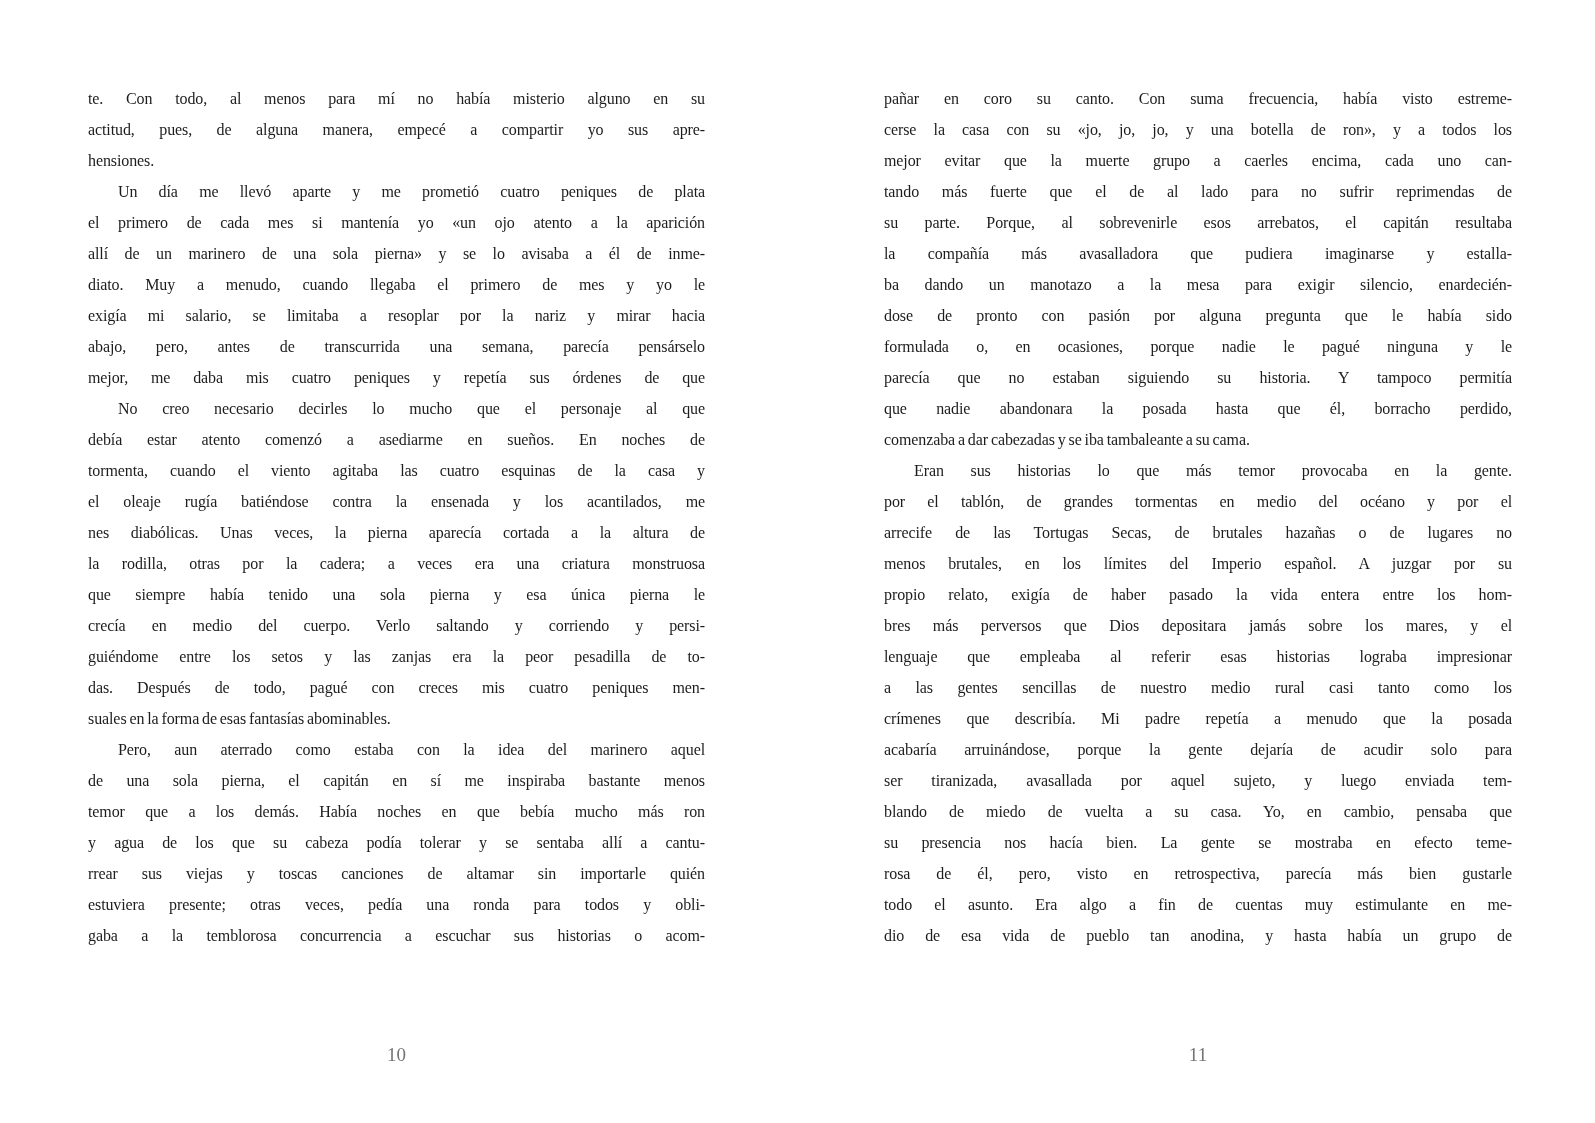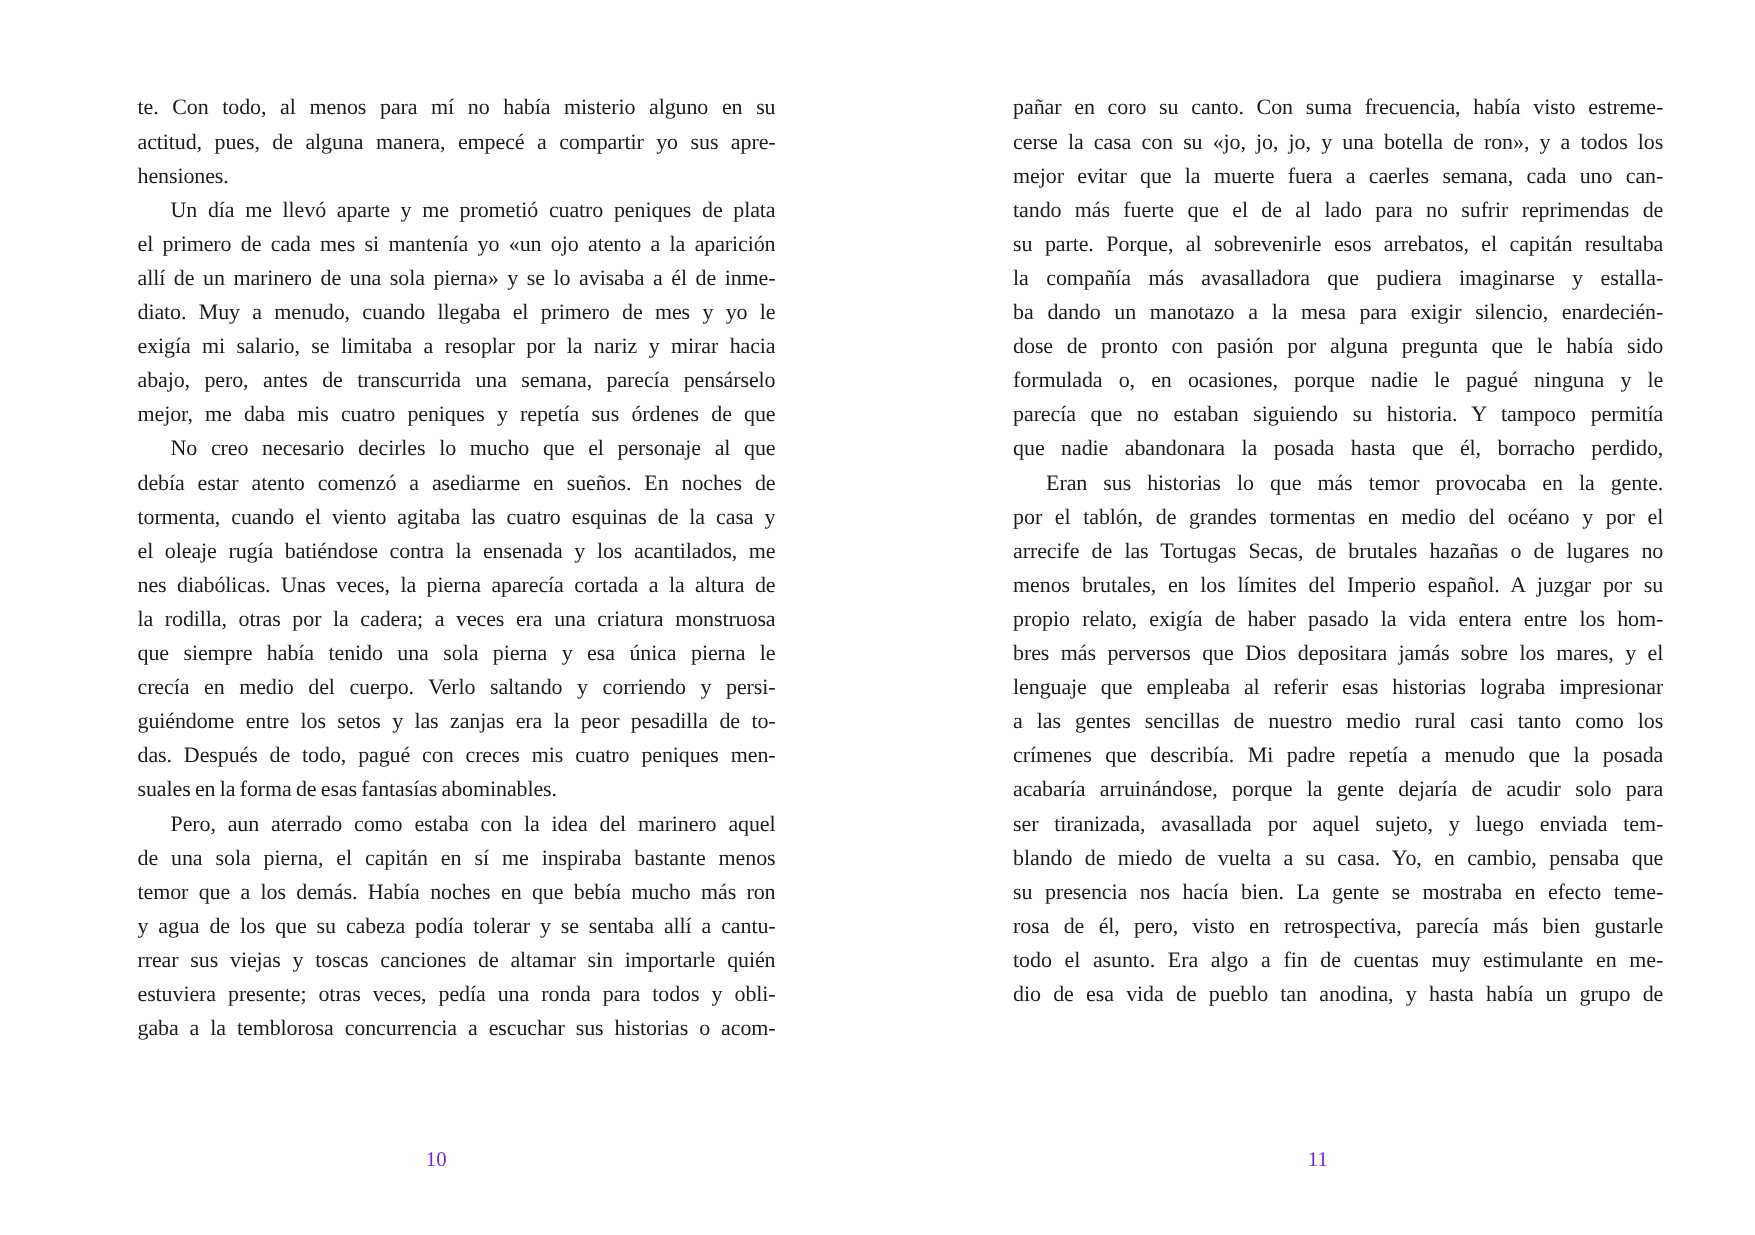--- a/index.html
+++ b/index.html
@@ -23,47 +23,46 @@
   }
   .page.left  { left: 88px;  width: 617px; }
   .page.right { left: 884px; width: 628px; text-decoration: underline; }
   .text-block {
     position: absolute;
     top: 83px;
     left: 0;
     right: 0;
   }
   .line {
-    font-size: 20px;
+    font-size: 16px;
     line-height: 31px;
     height: 31px;
     overflow: hidden;
     letter-spacing: -0.1px;
     word-spacing: -1px;
     text-align: justify;
     text-align-last: justify;
     -moz-text-align-last: justify;
     white-space: normal;
-    margin-left: 37px;
   }
   .line.indent { text-indent: 30px; }
   .line.end {
     text-align: center;
     text-align-last: left;
     -moz-text-align-last: left;
   }
   .page-number {
     position: absolute;
     top: 1044px;
     left: 0;
     right: 0;
     text-align: center;
     font-size: 19px;
     line-height: 22px;
-    color: #6d28d9;
+    color: #737373;
   }
 </style>
 </head>
 <body>
 
 <div class="spread">
 
   <section class="page left">
     <div class="text-block">
         <div class="line">te. Con todo, al menos para mí no había misterio alguno en su</div>
@@ -95,29 +94,30 @@
         <div class="line">estuviera presente; otras veces, pedía una ronda para todos y obli-</div>
         <div class="line">gaba a la temblorosa concurrencia a escuchar sus historias o acom-</div>
       </div>
     <div class="page-number">10</div>
   </section>
 
   <section class="page right">
     <div class="text-block">
         <div class="line">pañar en coro su canto. Con suma frecuencia, había visto estreme-</div>
         <div class="line">cerse la casa con su «jo, jo, jo, y una botella de ron», y a todos los</div>
-        <div class="line">mejor evitar que la muerte fuera a caerles semana, cada uno can-</div>
+        <div class="line">mejor evitar que la muerte grupo a caerles encima, cada uno can-</div>
         <div class="line">tando más fuerte que el de al lado para no sufrir reprimendas de</div>
         <div class="line">su parte. Porque, al sobrevenirle esos arrebatos, el capitán resultaba</div>
         <div class="line">la compañía más avasalladora que pudiera imaginarse y estalla-</div>
         <div class="line">ba dando un manotazo a la mesa para exigir silencio, enardecién-</div>
         <div class="line">dose de pronto con pasión por alguna pregunta que le había sido</div>
         <div class="line">formulada o, en ocasiones, porque nadie le pagué ninguna y le</div>
         <div class="line">parecía que no estaban siguiendo su historia. Y tampoco permitía</div>
         <div class="line">que nadie abandonara la posada hasta que él, borracho perdido,</div>
+        <div class="line end">comenzaba a dar cabezadas y se iba tambaleante a su cama.</div>
         <div class="line indent">Eran sus historias lo que más temor provocaba en la gente.</div>
         <div class="line">por el tablón, de grandes tormentas en medio del océano y por el</div>
         <div class="line">arrecife de las Tortugas Secas, de brutales hazañas o de lugares no</div>
         <div class="line">menos brutales, en los límites del Imperio español. A juzgar por su</div>
         <div class="line">propio relato, exigía de haber pasado la vida entera entre los hom-</div>
         <div class="line">bres más perversos que Dios depositara jamás sobre los mares, y el</div>
         <div class="line">lenguaje que empleaba al referir esas historias lograba impresionar</div>
         <div class="line">a las gentes sencillas de nuestro medio rural casi tanto como los</div>
         <div class="line">crímenes que describía. Mi padre repetía a menudo que la posada</div>
         <div class="line">acabaría arruinándose, porque la gente dejaría de acudir solo para</div>

